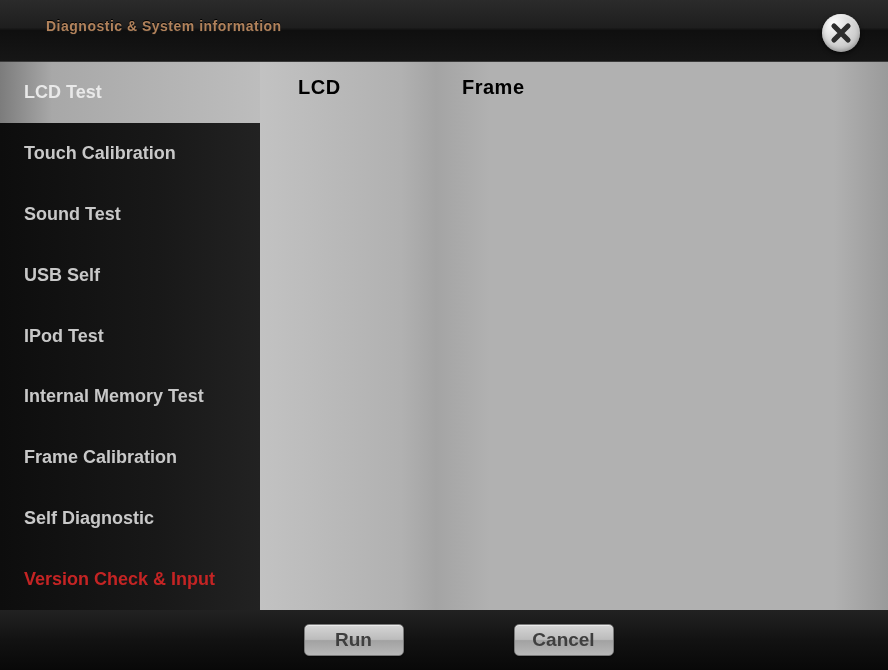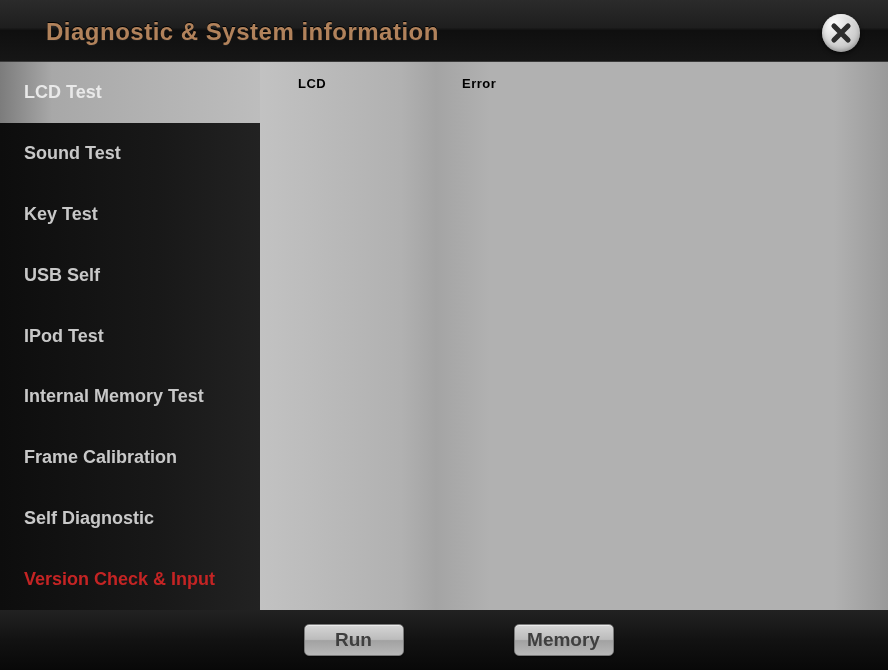--- a/index.html
+++ b/index.html
@@ -20,21 +20,21 @@
     height: 62px;
     width: 100%;
     position: relative;
     background: linear-gradient(to bottom, #2b2b2b 0%, #1e1e1e 45%, #0f0f0f 50%, #161616 100%);
     border-bottom: 1px solid #3a3a3a;
   }
   .header-title {
     position: absolute;
     left: 46px;
     top: 18px;
-    font-size: 24px;
+    font-size: 14px;
     font-weight: 600;
     letter-spacing: 0.5px;
     color: #b1825b;
     text-shadow: 0 -1px 0 #000, 0 1px 1px rgba(255,255,255,0.05);
   }
   .close-btn {
     position: absolute;
     right: 28px;
     top: 14px;
     width: 38px;
@@ -97,21 +97,21 @@
     width: 176px;
     background: linear-gradient(to right, #c2c2c2 0%, #b1b1b1 80%, #a4a4a4 100%);
   }
   .panel-right {
     flex: 1;
     background: linear-gradient(to right, #a4a4a4 0%, #b1b1b1 12%, #b1b1b1 88%, #9a9a9a 100%);
   }
   .panel-label {
     position: absolute;
     top: 14px;
-    font-size: 13px;
+    font-size: 20px;
     font-weight: 600;
     letter-spacing: 0.5px;
     color: #000;
   }
   .panel-left .panel-label { left: 38px; }
   .panel-right .panel-label { left: 26px; }
 
   .footer {
     width: 100%;
     height: 60px;
@@ -152,24 +152,24 @@
     </div>
   </div>
 
   <div class="body">
 
     <div class="sidebar">
       <div class="sidebar-item selected">
         <span>LCD Test</span>
       </div>
       <div class="sidebar-item">
+        <span>Touch Calibration</span>
+      </div>
+      <div class="sidebar-item">
         <span>Sound Test</span>
-      </div>
-      <div class="sidebar-item">
-        <span>Key Test</span>
       </div>
       <div class="sidebar-item">
         <span>USB Self</span>
       </div>
       <div class="sidebar-item">
         <span>IPod Test</span>
       </div>
       <div class="sidebar-item">
         <span>Internal Memory Test</span>
       </div>
@@ -182,24 +182,24 @@
       <div class="sidebar-item highlight">
         <span>Version Check &amp; Input</span>
       </div>
     </div>
 
     <div class="panel">
       <div class="panel-left">
         <div class="panel-label">LCD</div>
       </div>
       <div class="panel-right">
-        <div class="panel-label">Error</div>
+        <div class="panel-label">Frame</div>
       </div>
     </div>
 
   </div>
 
   <div class="footer">
     <div class="footer-btn">Run</div>
-    <div class="footer-btn">Memory</div>
+    <div class="footer-btn">Cancel</div>
   </div>
 
 </div>
 
 </body></html>

